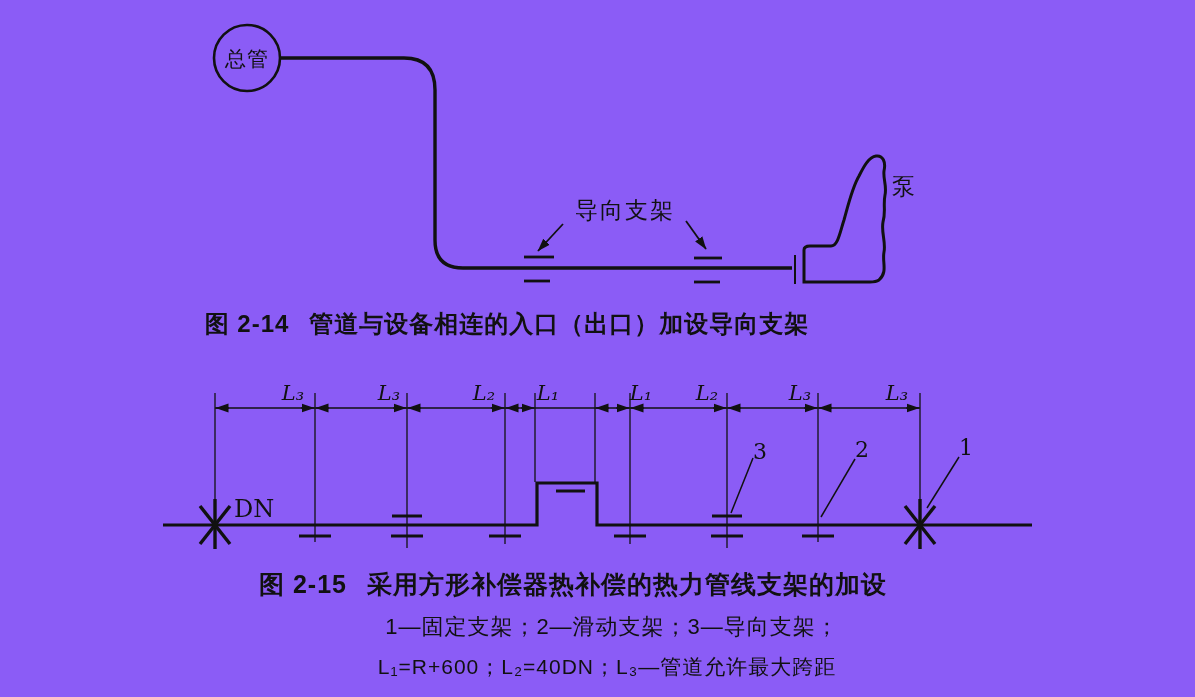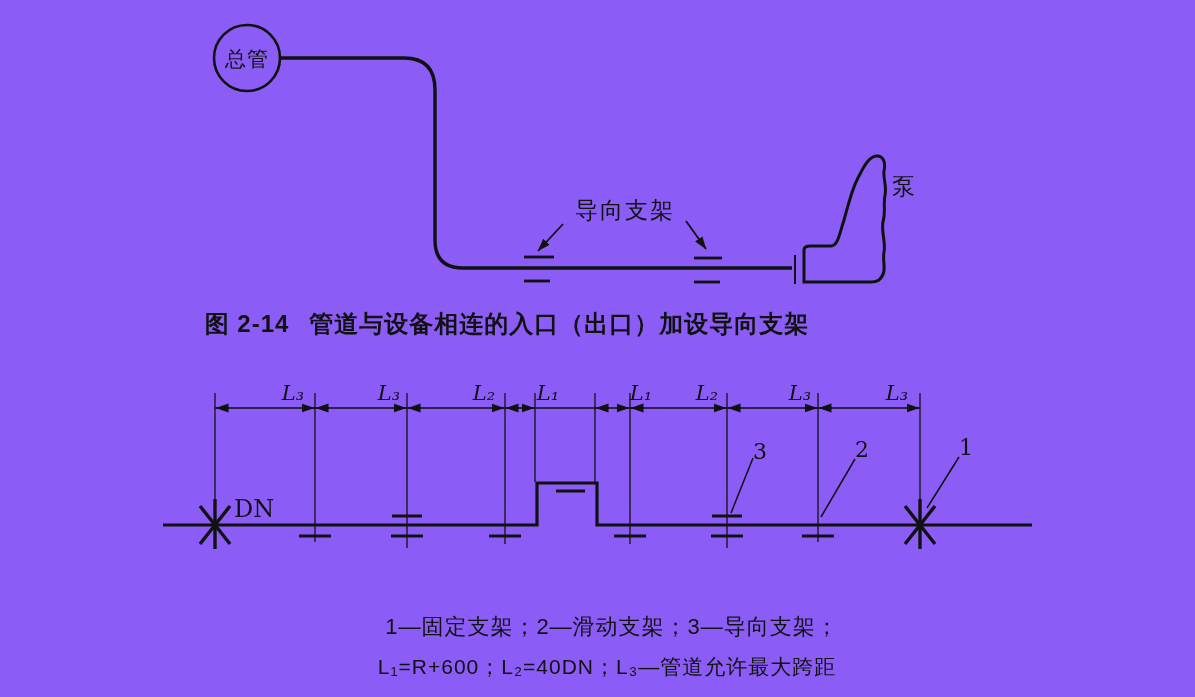--- a/index.html
+++ b/index.html
@@ -170,18 +170,21 @@
   <div class="lbl dim-label center" style="left:679px; top:393px;">L₂</div>
   <div class="lbl dim-label center" style="left:772px; top:393px;">L₃</div>
   <div class="lbl dim-label center" style="left:869px; top:393px;">L₃</div>
 
   <div class="lbl serif" style="left:234px; top:495px; font-size:24px;">DN</div>
 
   <div class="lbl callout-num center" style="left:760px; top:451px;">3</div>
   <div class="lbl callout-num center" style="left:862px; top:449px;">2</div>
   <div class="lbl callout-num center" style="left:966px; top:447px;">1</div>
 
+  <div class="lbl cjk caption" style="left:573px; top:568px; transform:translateX(-50%); font-size:25px;">
+    <span>图 2-15</span><span class="gap"></span><span>采用方形补偿器热补偿的热力管线支架的加设</span>
+  </div>
 
   <div class="lbl cjk legend" style="left:582px; top:612px; transform:translateX(-50%); font-size:22px;">1—固定支架；2—滑动支架；3—导向支架；</div>
 
   <div class="lbl cjk legend" style="left:577px; top:653px; transform:translateX(-50%);">L₁=R+600；L₂=40DN；L₃—管道允许最大跨距</div>
 
 </div>
 
 </body></html>

